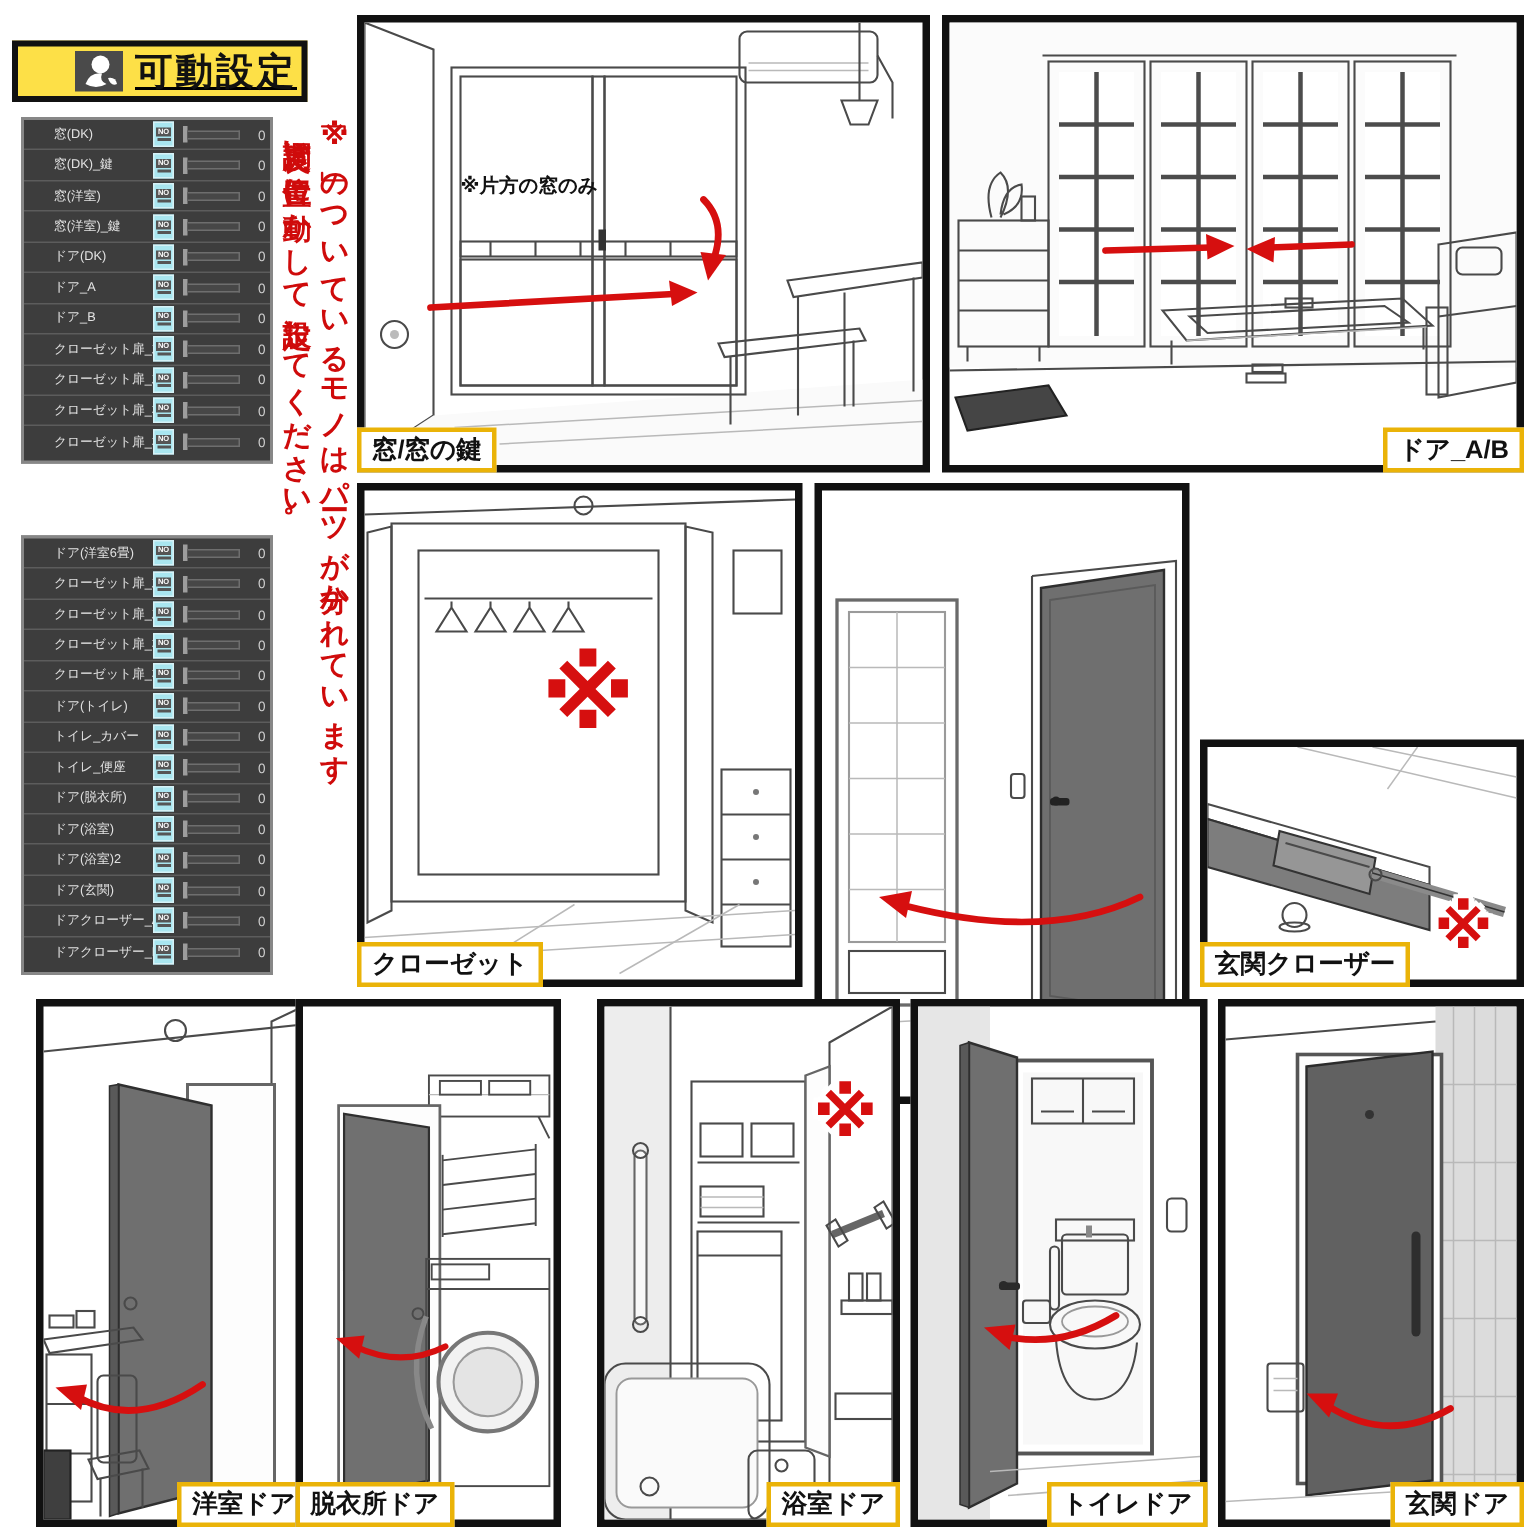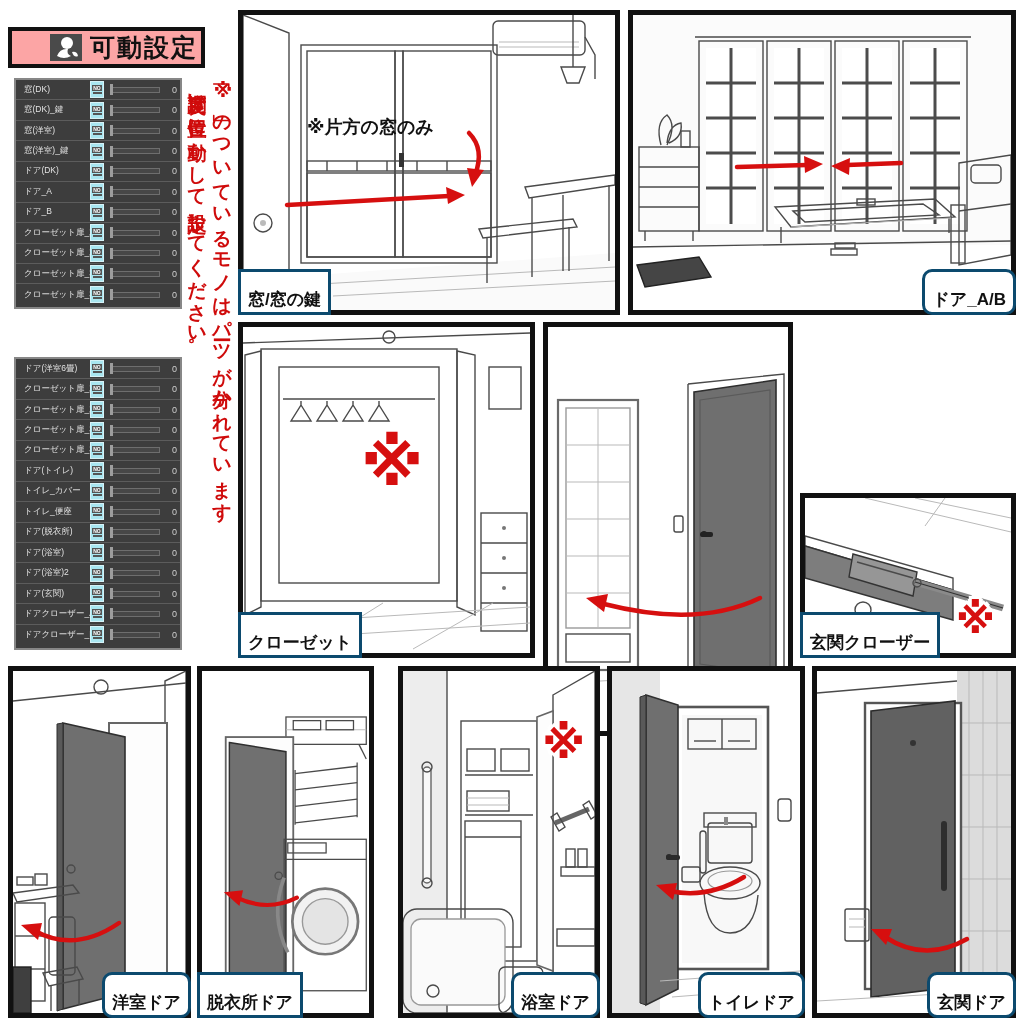--- a/index.html
+++ b/index.html
@@ -1,63 +1,63 @@
 <!DOCTYPE html>
 <html><head>
 <meta charset="utf-8">
 <style>
   * { margin:0; padding:0; box-sizing:border-box; }
   body { background:#fff; font-family:"Liberation Sans","DejaVu Sans",sans-serif; }
   #stage { position:relative; width:1024px; height:1024px; background:#fff; overflow:hidden; }
 
   
   .title-box { position:absolute; left:8px; top:27px; width:197px; height:41px;
-    border:4px solid #111; background:#fca5a5; display:flex; align-items:center; padding-left:38px; }
+    border:4px solid #111; background:#fde047; display:flex; align-items:center; padding-left:38px;text-decoration:underline; }
   .title-icon { width:32px; height:27px; background:#4a4a4a; display:flex; align-items:center; justify-content:center; flex:0 0 auto; }
   .title-text { font-size:25px; font-weight:bold; color:#111; letter-spacing:2px; margin-left:8px; white-space:nowrap; }
 
   
   .sgroup { position:absolute; left:14px; width:168px; background:#3d3d3d; border:2px solid #878787; }
   #sgroup-0 { top:78px;  height:231px; }
   #sgroup-1 { top:309px; height:293px;margin-top:48px; }
-  .srow { height:20.45px; display:flex; align-items:center; padding:0 3px 0 8px; border-bottom:1px solid #5c5c5c; }
+  .srow { height:20.45px; display:flex; align-items:center; padding:0 3px 0 20px; border-bottom:1px solid #5c5c5c; }
   .sgroup .srow:last-child { border-bottom:none; }
   .slabel { color:#e2e2e2; font-size:8.5px; flex:0 0 66px; white-space:nowrap; overflow:hidden; }
   .stoggle { width:14px; height:17px; background:#a9e6f0; border:1px solid #d6f2f7;
     display:flex; flex-direction:column; align-items:center; justify-content:center; gap:1px; cursor:pointer; }
   .stoggle-txt { background:#555; color:#fff; font-size:5px; line-height:6px; padding:0 1px; font-weight:bold; }
   .stoggle-bar { width:9px; height:2px; background:#555; }
   .strack { flex:1; margin:0 5px 0 6px; display:flex; align-items:center; }
   .shandle { width:3px; height:11px; background:#9d9d9d; flex:0 0 auto; }
   .sgroove { flex:1; height:6px; background:#474747; border:1px solid #6e6e6e; border-left:none; }
   .svalue { color:#cfcfcf; font-size:9px; width:12px; text-align:right; }
 
   
   .note { position:absolute; left:185px; top:78px; height:470px; writing-mode:vertical-rl;
     color:#cf0b0b; font-weight:bold; font-size:19px; line-height:25px; letter-spacing:1px; }
   .note div { height:100%; }
 
   
   .panel { position:absolute; border:5px solid #111; background:#fff; }
   .panel svg { display:block; width:100%; height:100%; }
-  .plabel { position:absolute; background:#fff; border:3px solid #0c4a6e; font-weight:bold; font-size:17px;
-    color:#111; padding:17px 7px 2px 7px; white-space:nowrap; line-height:1.25; }
+  .plabel { position:absolute; background:#fff; border:3px solid #eab308; font-weight:bold; font-size:17px;
+    color:#111; padding:1px 7px 2px 7px; white-space:nowrap; line-height:1.25; }
   .pl-bl { left:-5px; bottom:-5px; }
-  .pl-br { right:-5px; bottom:-5px;border-radius:10px; }
-  .annot { position:absolute; font-size:18px; font-weight:bold; color:#111; white-space:nowrap; }
+  .pl-br { right:-5px; bottom:-5px; }
+  .annot { position:absolute; font-size:13px; font-weight:bold; color:#111; white-space:nowrap; }
   .red-ast { position:absolute; color:#d60f0f; font-weight:bold; line-height:1;
     text-shadow:-3px -3px 0 #fff,3px -3px 0 #fff,-3px 3px 0 #fff,3px 3px 0 #fff,0 -4px 0 #fff,0 4px 0 #fff,-4px 0 0 #fff,4px 0 0 #fff; }
 
   #p-window     { left:238px; top:10px;  width:382px; height:305px; }
   #p-doorab     { left:628px; top:10px;  width:388px; height:305px; }
   #p-closet     { left:238px; top:322px; width:297px; height:336px; }
   #p-dk         { left:543px; top:322px; width:250px; height:414px; }
   #p-toilet     { left:800px; top:322px; width:216px; height:165px; }
   #p-closer     { left:800px; top:493px; width:216px; height:165px; }
-  #p-yoshitsu   { left:8px;   top:666px; width:183px; height:352px; }
+  #p-yoshitsu   { left:24px;   top:666px; width:183px; height:352px; }
   #p-datsui     { left:197px; top:666px; width:177px; height:352px; }
   #p-bath       { left:398px; top:666px; width:202px; height:352px; }
   #p-toiletdoor { left:607px; top:666px; width:198px; height:352px; }
   #p-genkan     { left:812px; top:666px; width:204px; height:352px; }
 
   .ln  { stroke:#4a4a4a; stroke-width:1.4; fill:none; }
   .lnl { stroke:#b9b9b9; stroke-width:1;  fill:none; }
   .red { stroke:#d60f0f; stroke-width:4.5; fill:none; stroke-linecap:round; }
   .redhead { fill:#d60f0f; stroke:none; }
 </style>

